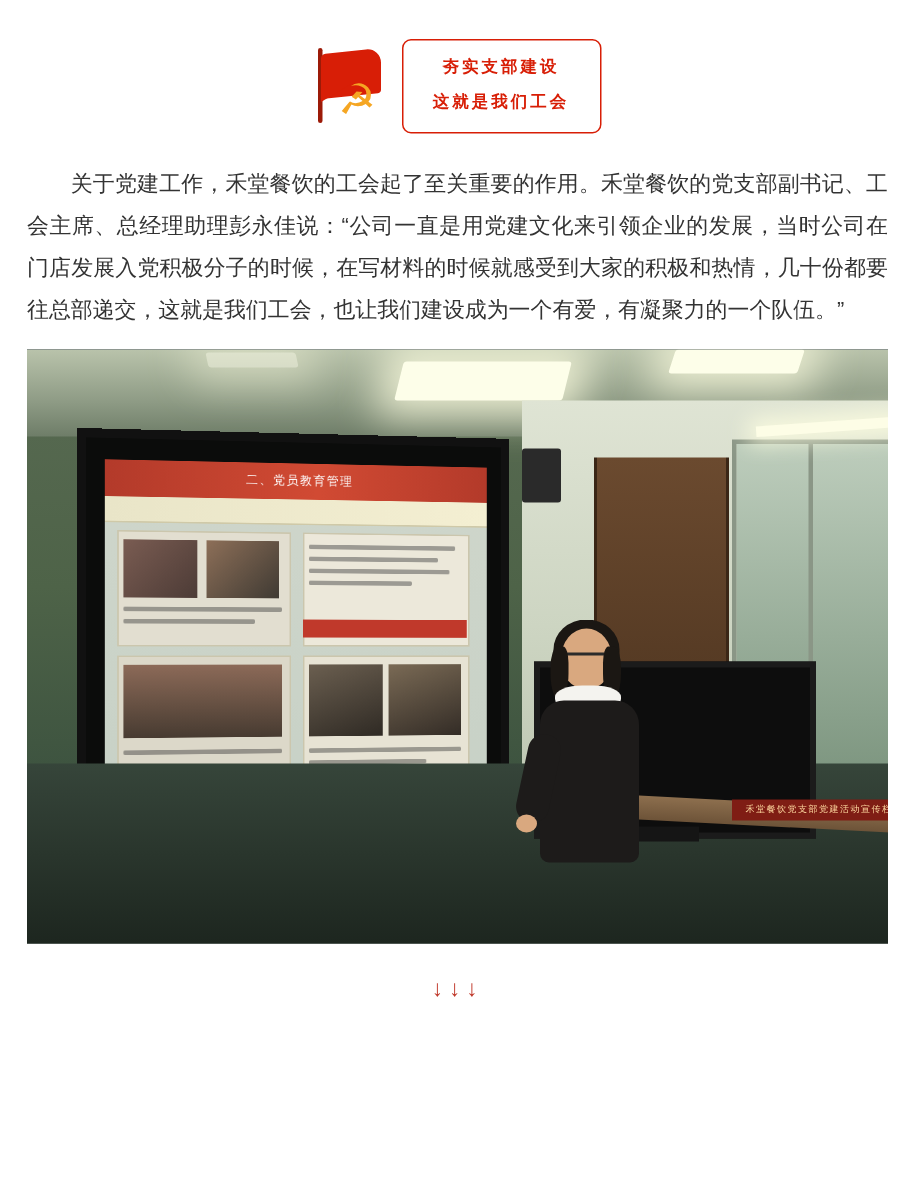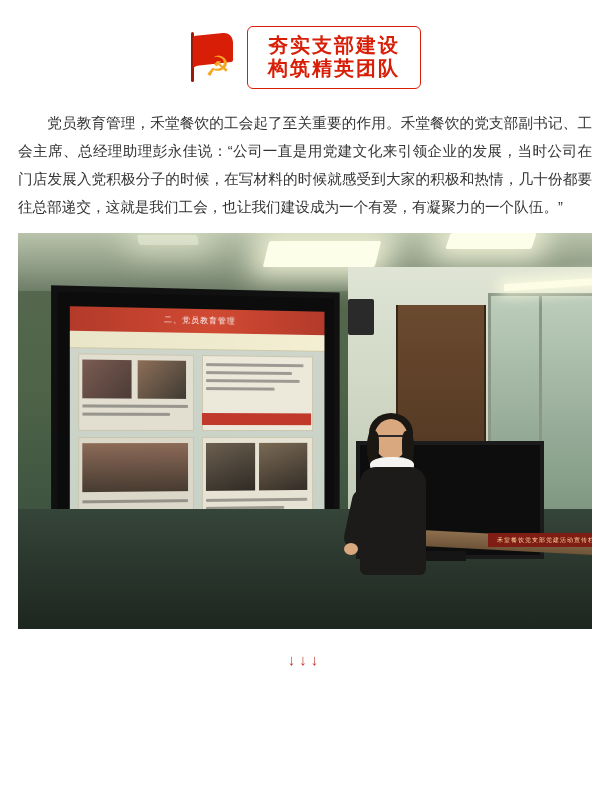--- a/index.html
+++ b/index.html
@@ -82,21 +82,21 @@
   .title-box {
     border: 1.6px solid #d81e06;
     border-radius: 6px;
     padding: 7px 20px 8px 20px;
     text-align: center;
     color: #d81e06;
     font-weight: bold;
     letter-spacing: 2px;
   }
   .title-line {
-    font-size: 20px;
+    font-size: 11px;
     line-height: 23px;
     white-space: nowrap;
   }
 
   
   .para {
     margin: 0 18px;
     font-size: 14.6px;
     line-height: 28px;
     text-align: justify;
@@ -352,26 +352,26 @@
   <div class="banner">
     <div class="banner-inner">
       <div class="flag-emblem">
         <div class="flag-pole"></div>
         <div class="flag-body"></div>
         <div class="flag-tail"></div>
         <div class="flag-sickle">☭</div>
       </div>
       <div class="title-box">
         <div class="title-line">夯实支部建设</div>
-        <div class="title-line">构筑精英团队</div>
+        <div class="title-line">这就是我们工会</div>
       </div>
     </div>
   </div>
 
-  <p class="para para-top">党员教育管理，禾堂餐饮的工会起了至关重要的作用。禾堂餐饮的党支部副书记、工会主席、总经理助理彭永佳说：“公司一直是用党建文化来引领企业的发展，当时公司在门店发展入党积极分子的时候，在写材料的时候就感受到大家的积极和热情，几十份都要往总部递交，这就是我们工会，也让我们建设成为一个有爱，有凝聚力的一个队伍。”</p>
+  <p class="para para-top">关于党建工作，禾堂餐饮的工会起了至关重要的作用。禾堂餐饮的党支部副书记、工会主席、总经理助理彭永佳说：“公司一直是用党建文化来引领企业的发展，当时公司在门店发展入党积极分子的时候，在写材料的时候就感受到大家的积极和热情，几十份都要往总部递交，这就是我们工会，也让我们建设成为一个有爱，有凝聚力的一个队伍。”</p>
 
   <div class="photo-wrap">
     <div class="photo">
 
       <div class="ceiling"></div>
       <div class="ceiling-panel cp1"></div>
       <div class="ceiling-panel cp2"></div>
       <div class="ceiling-panel cp3"></div>
 
       <div class="right-wall"></div>

